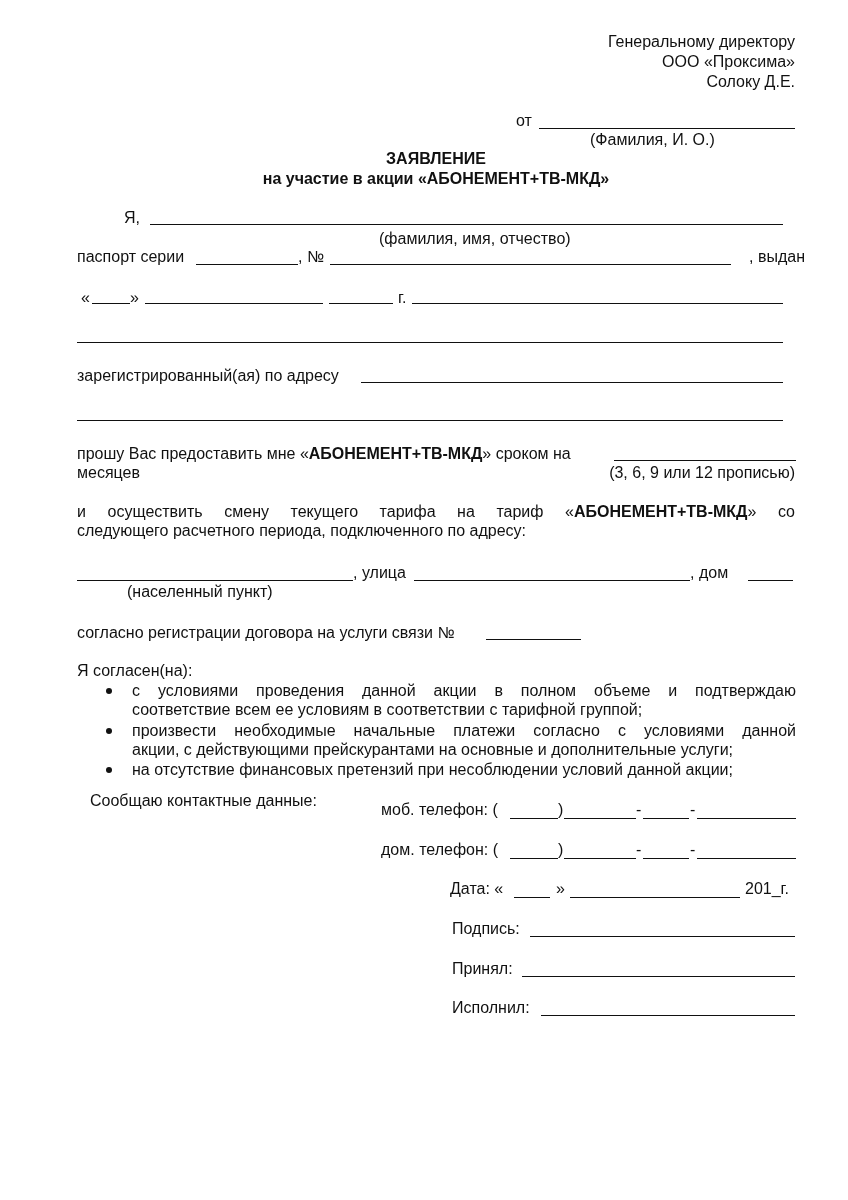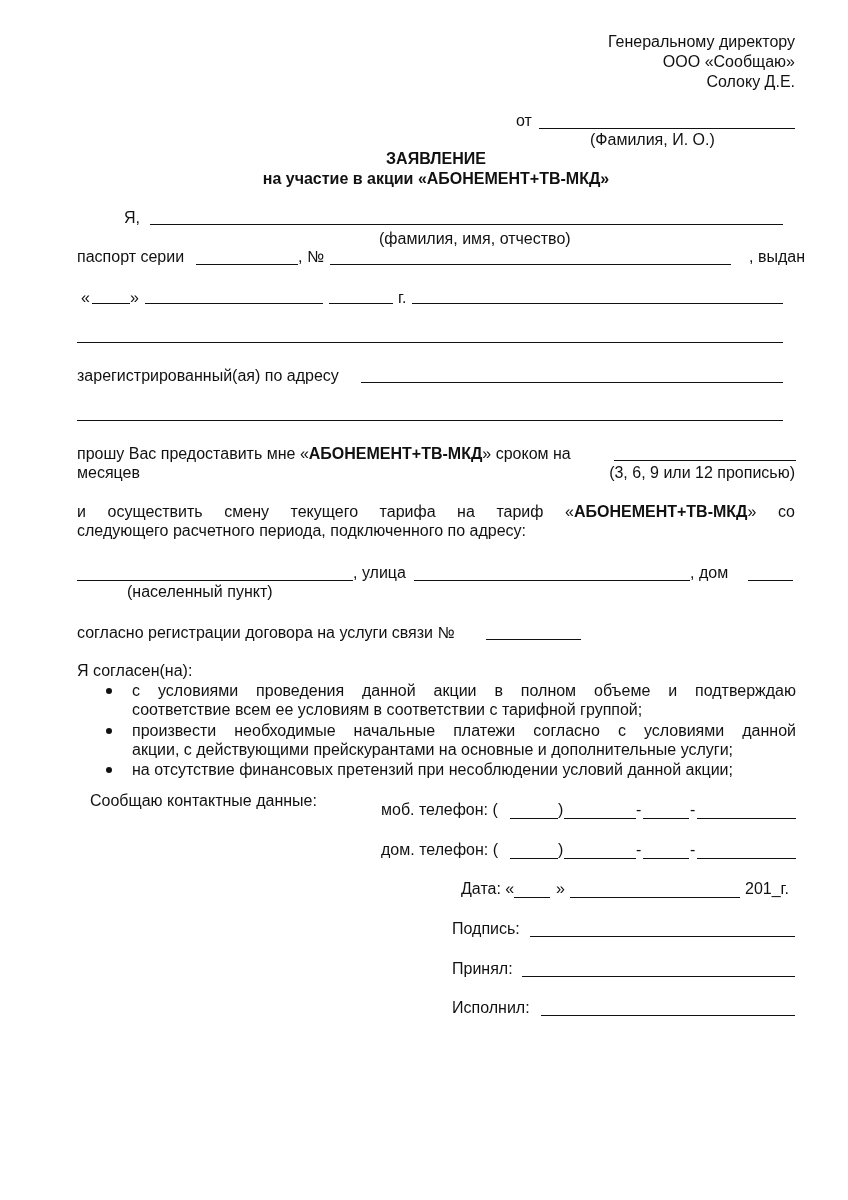--- a/index.html
+++ b/index.html
@@ -10,21 +10,21 @@
   .c { text-align: center; }
   .b { font-weight: bold; }
   .ln { position: absolute; height: 0; border-top: 1.3px solid #111; }
   .just { position: absolute; text-align: justify; text-align-last: justify; line-height: 18px; white-space: normal; }
   .bullet { position: absolute; width: 6px; height: 6px; border-radius: 50%; background: #111; }
 </style>
 </head>
 <body>
 
 <div class="t r" style="right:53px; top:33px;">Генеральному директору</div>
-<div class="t r" style="right:53px; top:53px;">ООО «Сообщаю»</div>
+<div class="t r" style="right:53px; top:53px;">ООО «Проксима»</div>
 <div class="t r" style="right:53px; top:73px;margin-left:20px;">Солоку Д.Е.</div>
 
 <div class="t" style="left:516px; top:112px;">от</div>
 <div class="ln" style="left:539px; width:256px; top:128px;"></div>
 <div class="t" style="left:590px; top:131px;">(Фамилия, И. О.)</div>
 
 <div class="t c b" style="left:0; width:872px; top:150px;">ЗАЯВЛЕНИЕ</div>
 <div class="t c b" style="left:0; width:872px; top:170px;">на участие в акции «АБОНЕМЕНТ+ТВ-МКД»</div>
 
 <div class="t" style="left:124px; top:209px;">Я,</div>
@@ -99,21 +99,21 @@
 
 <div class="t" style="left:381px; top:841px;">дом. телефон: (</div>
 <div class="ln" style="left:510px; width:48px; top:858px;"></div>
 <div class="t" style="left:558px; top:841px;">)</div>
 <div class="ln" style="left:564px; width:72px; top:858px;"></div>
 <div class="t" style="left:636px; top:841px;">-</div>
 <div class="ln" style="left:643px; width:46px; top:858px;"></div>
 <div class="t" style="left:690px; top:841px;">-</div>
 <div class="ln" style="left:697px; width:99px; top:858px;"></div>
 
-<div class="t" style="left:450px; top:880px;margin-left:11px;">Дата: «</div>
+<div class="t" style="left:450px; top:880px;">Дата: «</div>
 <div class="ln" style="left:514px; width:36px; top:897px;"></div>
 <div class="t" style="left:556px; top:880px;">»</div>
 <div class="ln" style="left:570px; width:170px; top:897px;"></div>
 <div class="t" style="left:745px; top:880px;">201_г.</div>
 
 <div class="t" style="left:452px; top:920px;text-align:right;">Подпись:</div>
 <div class="ln" style="left:530px; width:265px; top:936px;"></div>
 
 <div class="t" style="left:452px; top:960px;">Принял:</div>
 <div class="ln" style="left:522px; width:273px; top:976px;"></div>

